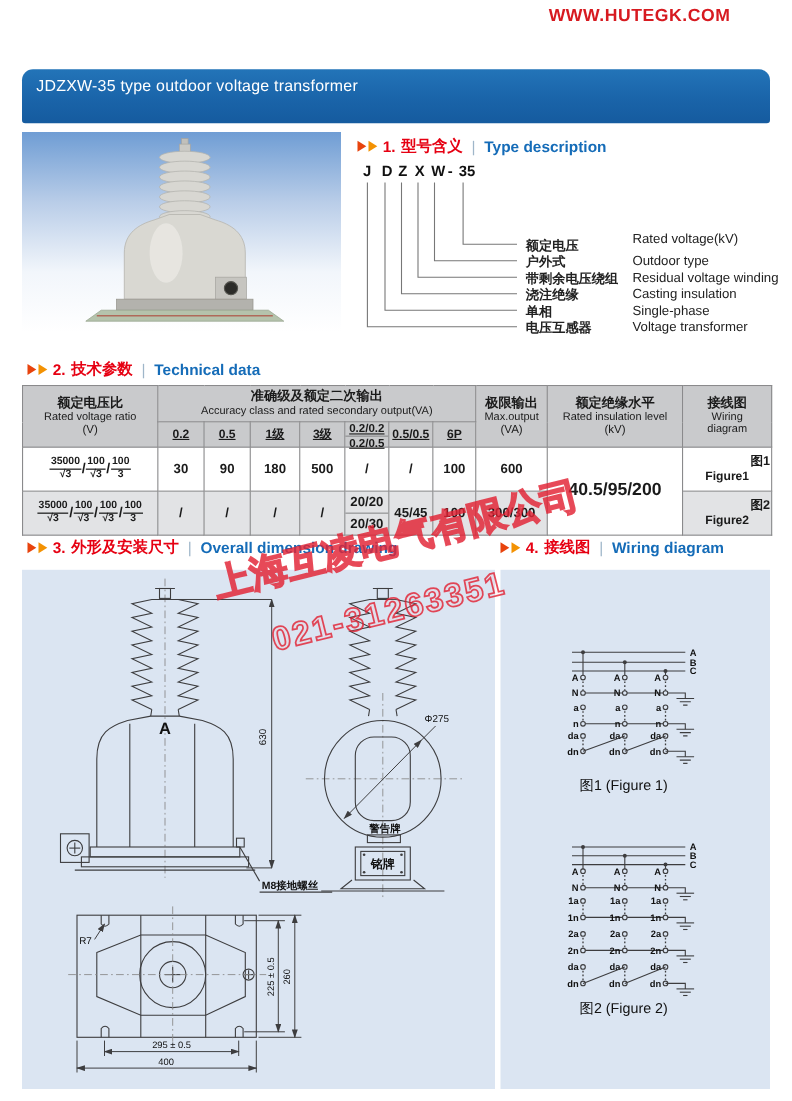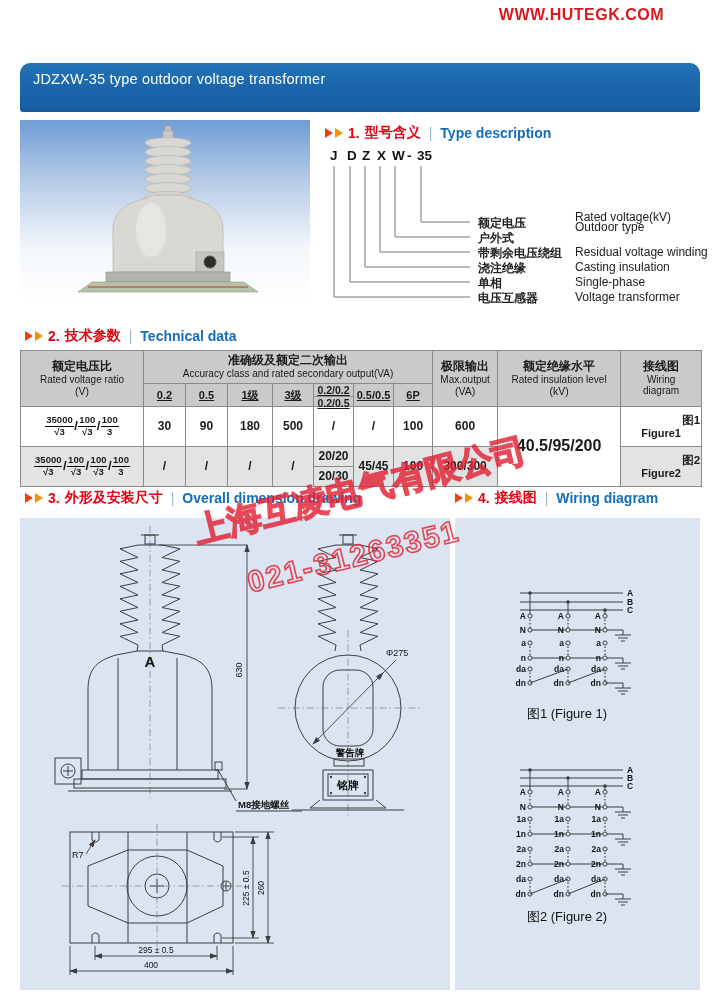--- a/index.html
+++ b/index.html
@@ -167,21 +167,21 @@
       <path d="M365,166 V267 H470" fill="none" stroke="#777" stroke-width="1"></path>
       <path d="M380,166 V252 H470" fill="none" stroke="#777" stroke-width="1"></path>
       <path d="M395,166 V237 H470" fill="none" stroke="#777" stroke-width="1"></path>
       <path d="M421,166 V222 H470" fill="none" stroke="#777" stroke-width="1"></path>
     </svg>
   <div id="model-chars"></div>
   <div id="type-rows">
       <span class="trow-zh" style="top:215px">额定电压</span>
       <span class="trow-en" style="top:210px">Rated voltage(kV)</span>
       <span class="trow-zh" style="top:230px">户外式</span>
-      <span class="trow-en" style="top:220px">Outdoor type</span>
+      <span class="trow-en" style="top:230px">Outdoor type</span>
       <span class="trow-zh" style="top:245px">带剩余电压绕组</span>
       <span class="trow-en" style="top:245px">Residual voltage winding</span>
       <span class="trow-zh" style="top:260px">浇注绝缘</span>
       <span class="trow-en" style="top:260px">Casting insulation</span>
       <span class="trow-zh" style="top:275px">单相</span>
       <span class="trow-en" style="top:275px">Single-phase</span>
       <span class="trow-zh" style="top:290px">电压互感器</span>
       <span class="trow-en" style="top:290px">Voltage transformer</span>
     </div>
 

